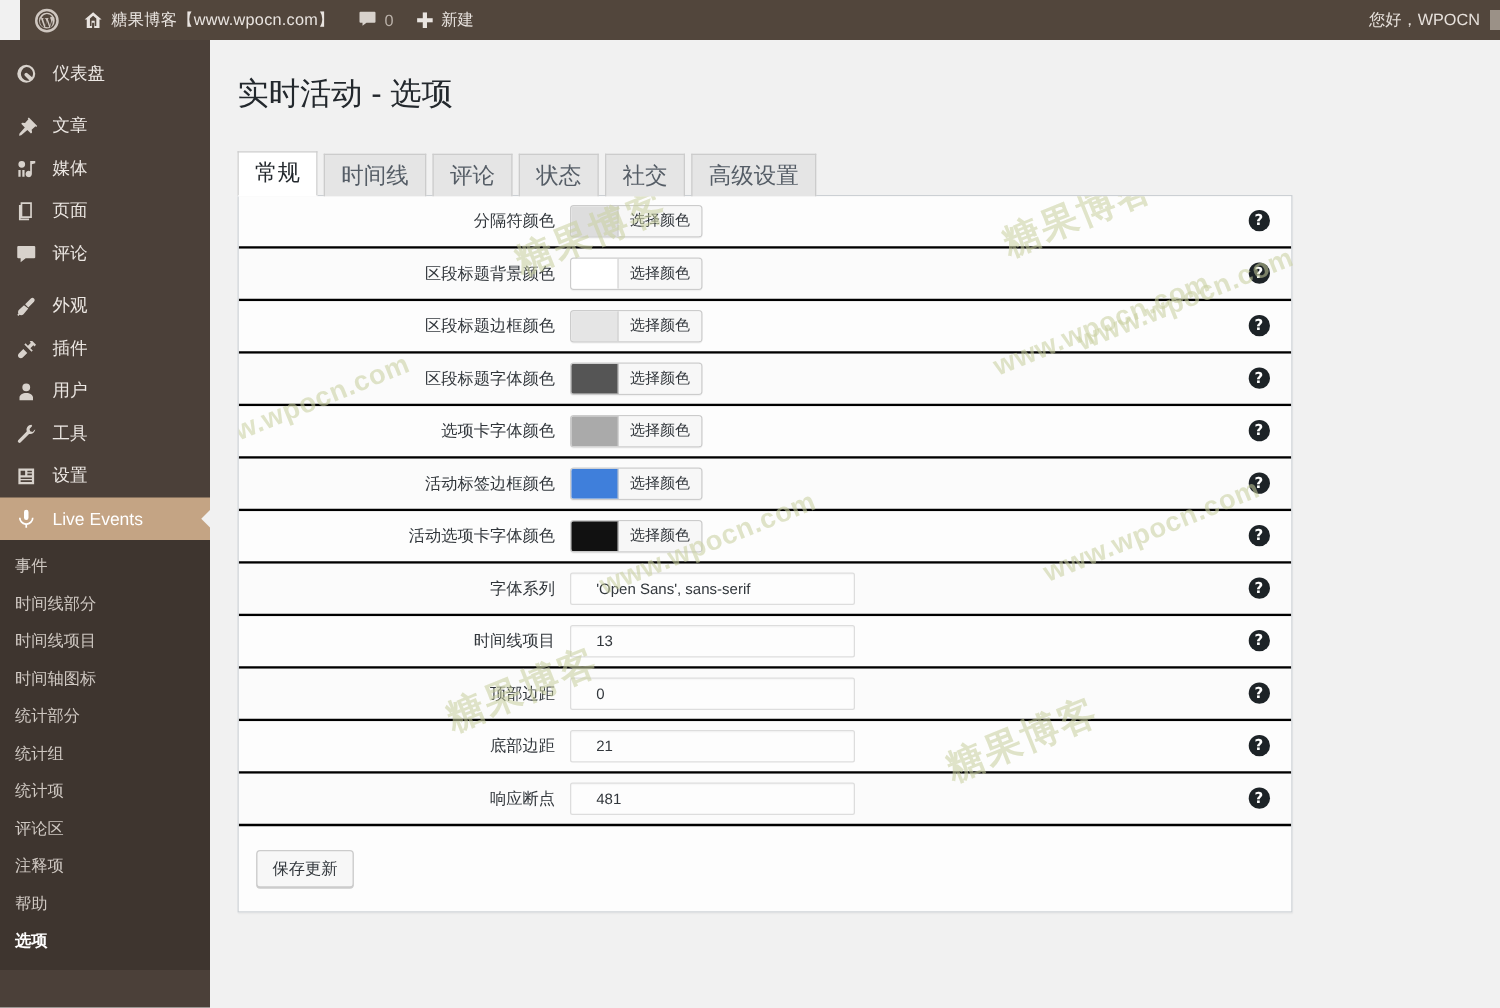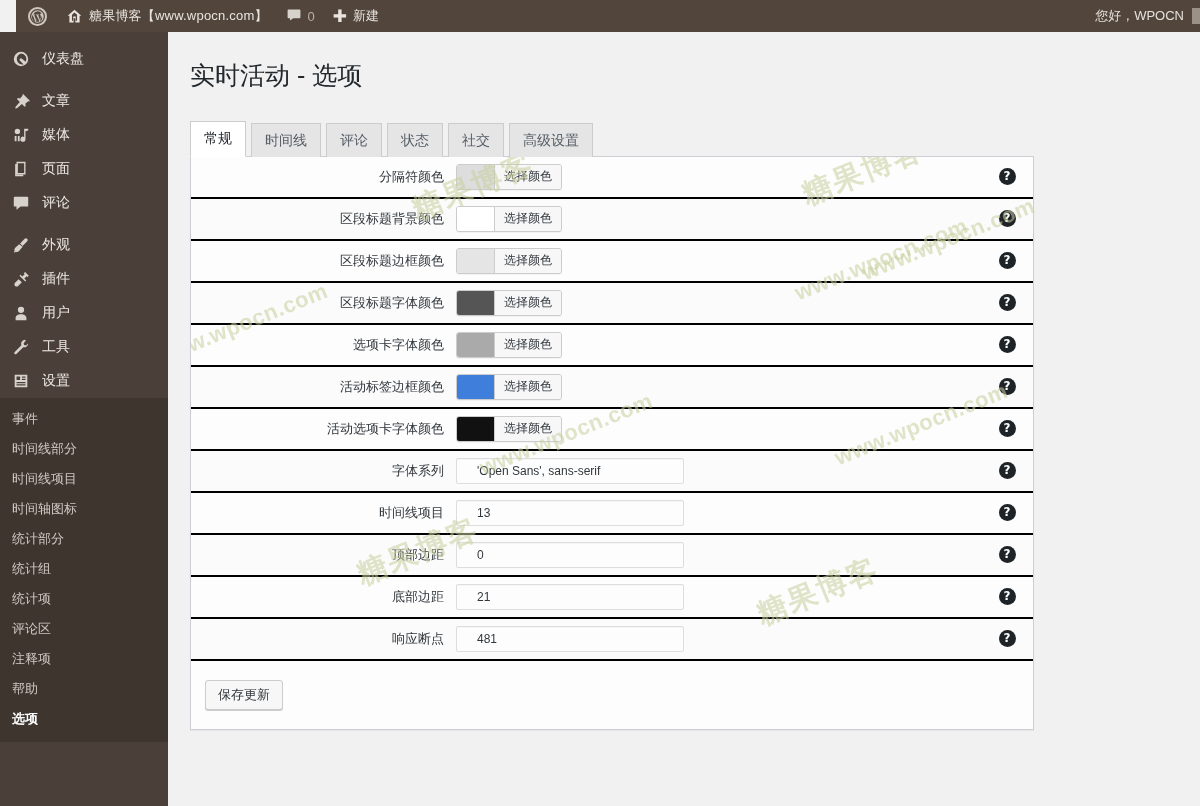--- a/index.html
+++ b/index.html
@@ -94,21 +94,21 @@
   }
 
   
   #tabs {
     margin: 28px 0 0 22px; padding: 0; list-style: none;
     display: flex; align-items: flex-end; gap: 5px;
     position: relative; z-index: 5;
   }
   .tab {
     display: block; padding: 7px 13px 8px;
-    font-size: 14px; color: #555d66;
+    font-size: 18px; color: #555d66;
     background: #e5e5e5;
     border: 1px solid #ccc; border-bottom: none;
     line-height: 18px;
     position: relative; top: 1px;
   }
   .tab.active {
     background: #ffffff; color: #23282d;
     border-color: #ccc; border-bottom: 1px solid #fff;
     padding-bottom: 9px;
   }
@@ -323,20 +323,28 @@
 
     <div class="menu-item">
       <span class="mi-ico">
         <svg width="18" height="18" viewBox="0 0 20 20">
             <path fill="currentColor" d="M3 3v14h14V3H3zm2 2h4v4H5V5zm6 0h4v1.5h-4V5zm0 2.5h4V9h-4V7.5zM5 11h10v1.5H5V11zm0 2.5h10V15H5v-1.5z"></path>
           </svg>
       </span>
       <span>设置</span>
     </div>
 
+    <div class="menu-item current">
+      <span class="mi-ico">
+        <svg width="18" height="18" viewBox="0 0 20 20">
+            <path fill="currentColor" d="M10 2a2 2 0 00-2 2v5a2 2 0 004 0V4a2 2 0 00-2-2zM5 9a5 5 0 0010 0h1.5a6.5 6.5 0 01-5.75 6.45V18h-1.5v-2.55A6.5 6.5 0 013.5 9H5z"></path>
+          </svg>
+      </span>
+      <span>Live Events</span>
+    </div>
   </div>
 
   <div class="submenu">
     <a class="sub-item">事件</a>
     <a class="sub-item">时间线部分</a>
     <a class="sub-item">时间线项目</a>
     <a class="sub-item">时间轴图标</a>
     <a class="sub-item">统计部分</a>
     <a class="sub-item">统计组</a>
     <a class="sub-item">统计项</a>

